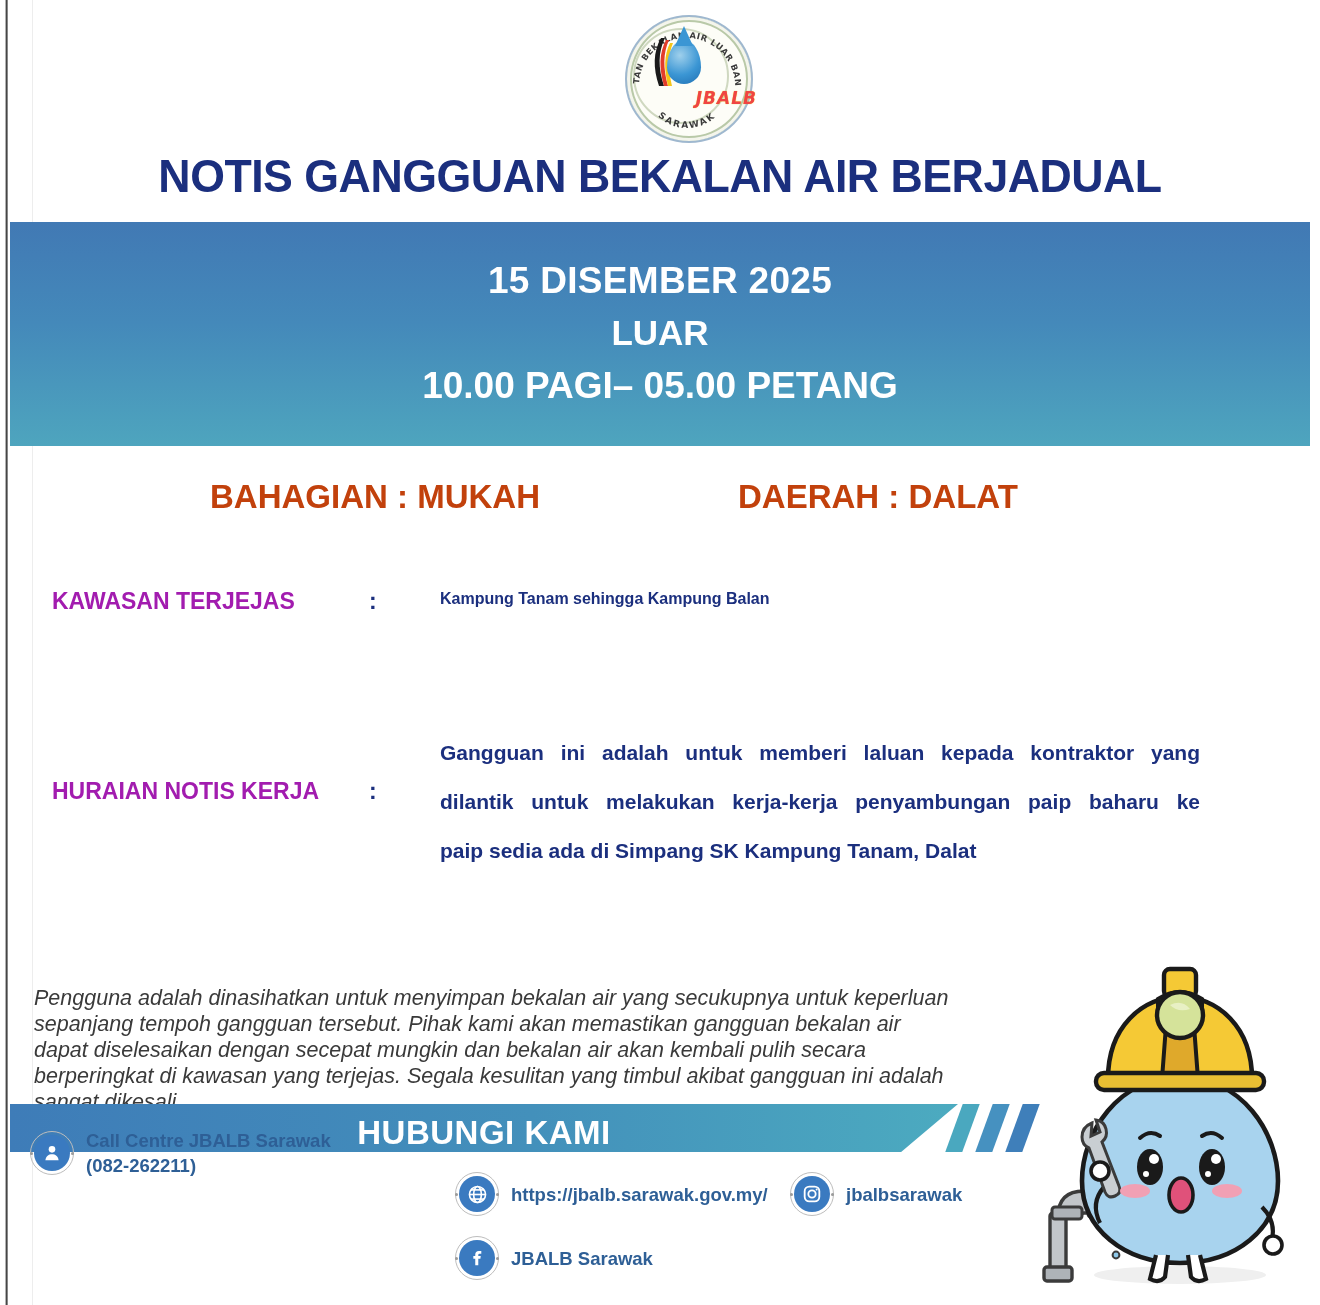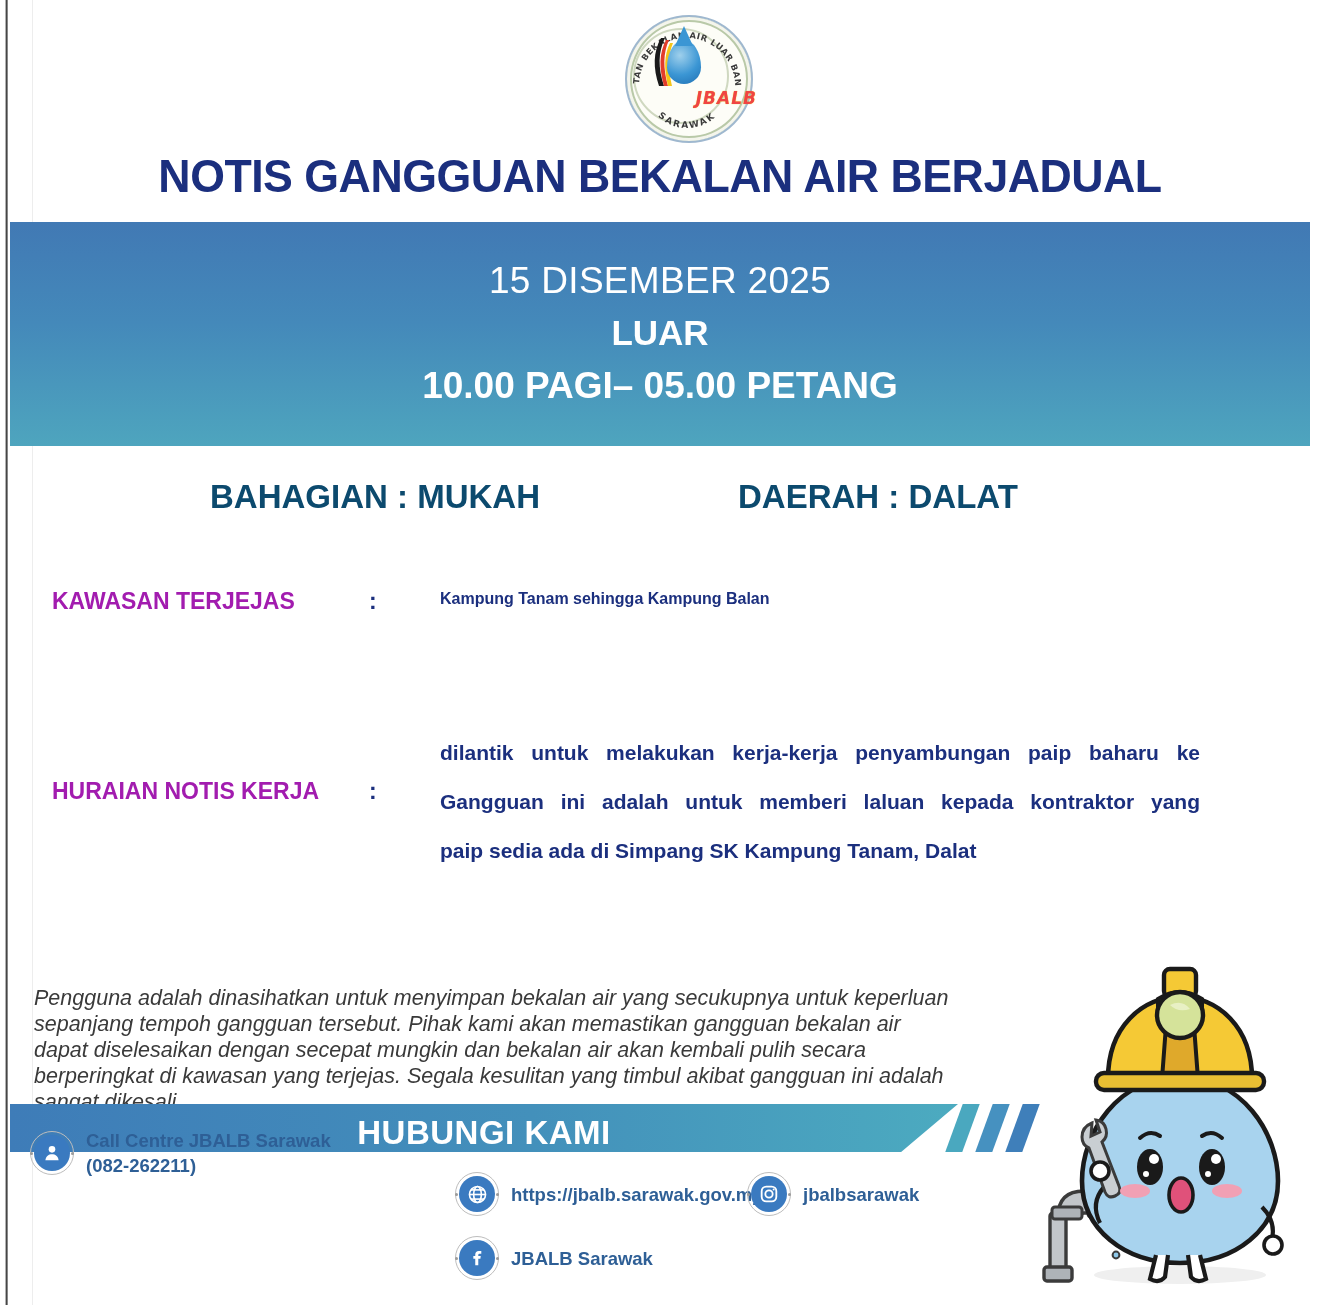--- a/index.html
+++ b/index.html
@@ -135,21 +135,21 @@
     width: 1300px;
     height: 224px;
     background: linear-gradient(to bottom, #4179b4 0%, #4489ba 45%, #4ea5be 100%);
     display: flex;
     flex-direction: column;
     align-items: center;
     justify-content: center;
   }
   .date-line1 {
     color: #ffffff;
-    font-weight: normal;
+    font-weight: bold;
     font-size: 37px;
     line-height: 52px;
     letter-spacing: 0.3px;
   }
   .date-line2 {
     color: #ffffff;
     font-weight: bold;
     font-size: 35px;
     line-height: 52px;
   }
@@ -165,21 +165,21 @@
     position: absolute;
     left: 10px;
     top: 478px;
     width: 1300px;
     height: 44px;
   }
   .region-item {
     position: absolute;
     font-weight: bold;
     font-size: 33px;
-    color: #0c4a6e;
+    color: #c2410c;
     white-space: nowrap;
   }
   .region-bahagian { left: 200px; top: 0; }
   .region-daerah   { left: 728px; top: 0; }
 
   
   .field-label {
     position: absolute;
     font-weight: bold;
     font-size: 23px;
@@ -319,21 +319,21 @@
     color: #2e5f96;
     font-weight: bold;
     font-size: 18.5px;
     line-height: 25px;
     white-space: nowrap;
   }
   .contact-text .line2 { display: block; }
 
   .ci-call    { left: 30px;  top: 1128px; }
   .ci-web     { left: 455px; top: 1172px; }
-  .ci-ig      { left: 747px; top: 1172px; }
+  .ci-ig      { left: 790px; top: 1172px; }
   .ci-fb      { left: 455px; top: 1236px; }
 
   
   .mascot {
     position: absolute;
     left: 1030px;
     top: 955px;
     width: 290px;
     height: 340px;
   }
@@ -383,22 +383,22 @@
     <div class="region-item region-daerah">DAERAH : DALAT</div>
   </div>
 
   <div class="field-label row-kawasan-label">KAWASAN TERJEJAS</div>
   <div class="field-colon row-kawasan-colon">:</div>
   <div class="field-value row-kawasan-value">Kampung Tanam sehingga Kampung Balan</div>
 
   <div class="field-label row-huraian-label">HURAIAN NOTIS KERJA</div>
   <div class="field-colon row-huraian-colon">:</div>
   <div class="row-huraian-value">
+    <p class="justify-line">Gangguan ini adalah untuk memberi laluan kepada kontraktor yang</p>
     <p class="justify-line">dilantik untuk melakukan kerja-kerja penyambungan paip baharu ke</p>
-    <p class="justify-line">Gangguan ini adalah untuk memberi laluan kepada kontraktor yang</p>
     <p>paip sedia ada di Simpang SK Kampung Tanam, Dalat</p>
   </div>
 
   <div class="advisory">Pengguna adalah dinasihatkan untuk menyimpan bekalan air yang secukupnya untuk keperluan sepanjang tempoh gangguan tersebut. Pihak kami akan memastikan gangguan bekalan air dapat diselesaikan dengan secepat mungkin dan bekalan air akan kembali pulih secara berperingkat di kawasan yang terjejas. Segala kesulitan yang timbul akibat gangguan ini adalah sangat dikesali.</div>
 
   <div class="contact-band-wrap">
     <div class="contact-band"></div>
     <div class="contact-band-title">HUBUNGI KAMI</div>
     <div class="slash slash1"></div>
     <div class="slash slash2"></div>

